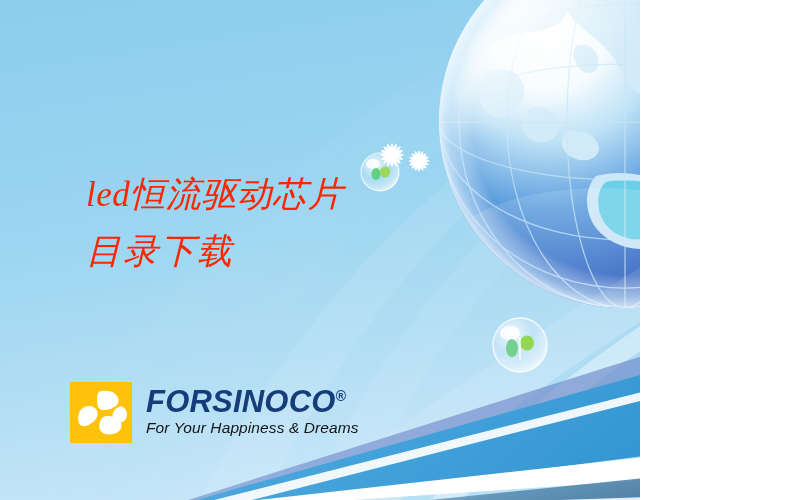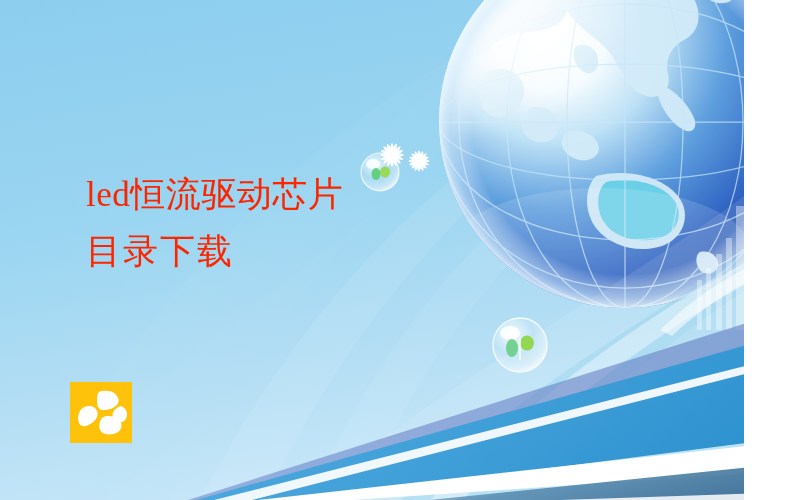--- a/index.html
+++ b/index.html
@@ -2,25 +2,26 @@
 <html><head>
 <meta charset="utf-8">
 <style>
   html, body {
     margin: 0;
     padding: 0;
     background: #ffffff;
   }
   #stage {
     position: relative;
-    width: 744px;
+    width: 640px;
     height: 500px;
     overflow: hidden;
     font-family: "Liberation Sans", sans-serif;
     background: #8ccdec;
+    font-style: italic;
   }
   #bg-svg {
     position: absolute;
     left: 0; top: 0;
     width: 800px; height: 500px;
     display: block;
   }
 
   
   #headline {
@@ -333,15 +334,21 @@
                    C 31 28.9 27.5 26.5 27.3 22 C 27.1 16.5 26 10 31.5 9 Z"></path>
           <path d="M 52 24.5 C 57 27 58.5 33 55.5 37.5 C 52.8 41.6 47.5 40.8 44.3 37
                    C 41.6 33.8 42.3 29.8 45.5 27.2 C 48 25.2 49.8 23.5 52 24.5 Z"></path>
           <path d="M 14.5 25 C 20.5 22.5 26.5 25 27.5 30.5 C 28.4 35.5 24.5 40 18.5 43
                    C 13.2 45.7 9 43.8 8.3 38.8 C 7.5 33 9.5 27.1 14.5 25 Z"></path>
           <path d="M 37 34 C 44.5 33.3 51 37 51.5 43 C 52 48.5 46.5 52.5 39 52.5
                    C 32.5 52.5 29 49 29.3 43.8 C 29.6 38.3 32 34.4 37 34 Z"></path>
         </g>
       </svg>
     </div>
+    <div id="logo-text">
+      <div id="logo-wordmark">
+        <span>FORSINOCO</span><span class="reg">®</span>
+      </div>
+      <div id="logo-tagline">For Your Happiness &amp; Dreams</div>
+    </div>
   </div>
 
 </div>
 
 </body></html>

